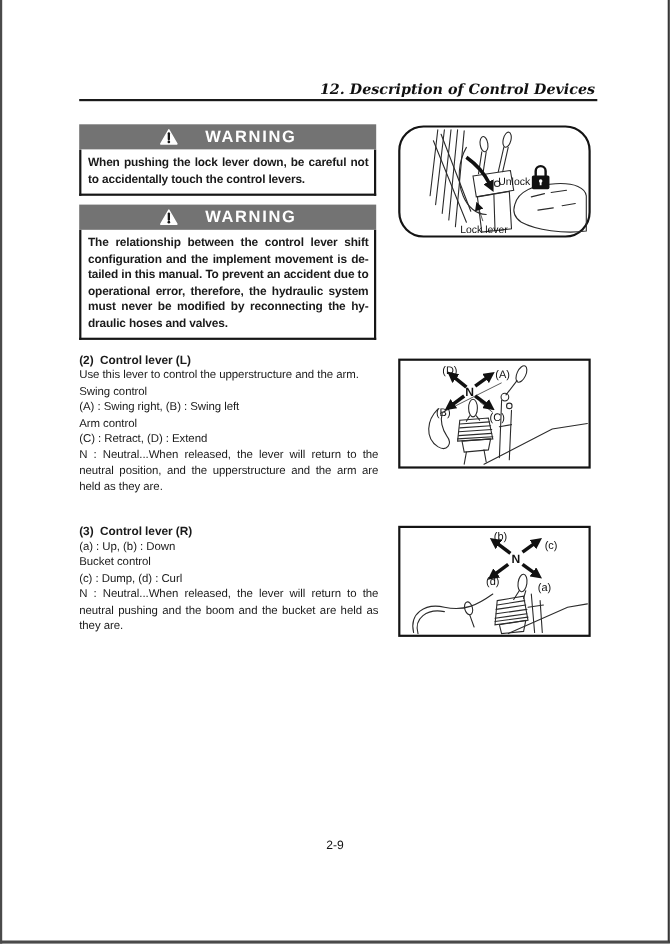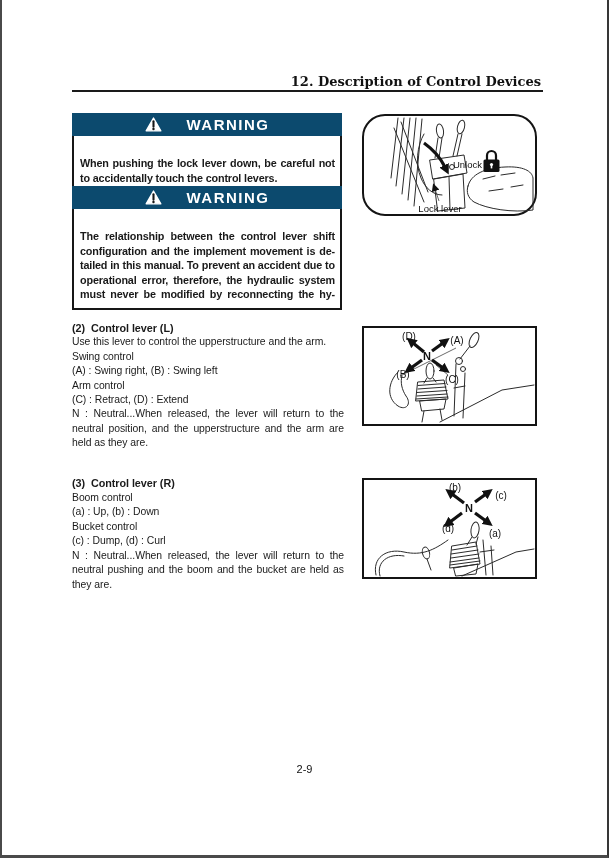--- a/index.html
+++ b/index.html
@@ -5,34 +5,34 @@
   html,body{margin:0;padding:0;background:#ffffff;}
   .page{
     position:relative;width:609px;height:858px;background:#fff;
     box-sizing:border-box;
     border-left:2px solid #4a4a4a;border-right:2px solid #363636;border-bottom:3px solid #4a4a4a;
     font-family:"Liberation Sans",sans-serif;color:#1a1a1a;overflow:hidden;
   }
   .running-head{
     position:absolute;top:74px;right:66px;
     font-family:"DejaVu Serif","Liberation Serif",serif;
-    font-weight:bold;font-size:13px;color:#111;
+    font-style:italic;font-weight:bold;font-size:13px;color:#111;
   }
   .header-rule{position:absolute;left:70px;top:90px;width:471px;height:2px;background:#1a1a1a;}
 
   .warnbox{position:absolute;left:70px;width:270px;box-sizing:border-box;}
   .warnbar{
-    background:#0c4a6e;color:#fff;height:23px;
+    background:#737373;color:#fff;height:23px;
     display:flex;align-items:center;justify-content:center;gap:25px;
   }
   .warn-title{font-size:15px;font-weight:bold;letter-spacing:1.5px;}
   .warn-tri{display:flex;align-items:center;}
   .warnbody{
     border:2px solid #161616;border-top:none;background:#fff;
-    padding:20px 5px 6px 6px;font-weight:bold;font-size:10.8px;
+    padding:5px 5px 6px 6px;font-weight:bold;font-size:10.8px;
     line-height:14.5px;letter-spacing:-0.15px;
   }
   .ln{white-space:pre;}
   .jl{white-space:normal;text-align:justify;text-align-last:justify;}
 
   .section{position:absolute;left:70px;width:272px;font-size:10.4px;line-height:14.4px;letter-spacing:-0.05px;}
   .sec-h{font-weight:bold;font-size:10.8px;white-space:pre;}
   #section3{line-height:14.5px;}
 
   .figbox{
@@ -87,38 +87,38 @@
         </svg>
       </span>
       <span class="warn-title">WARNING</span>
     </div>
     <div class="warnbody">
       <div class="ln jl">The relationship between the control lever shift</div>
       <div class="ln jl">configuration and the implement movement is de-</div>
       <div class="ln jl">tailed in this manual. To prevent an accident due to</div>
       <div class="ln jl">operational error, therefore, the hydraulic system</div>
       <div class="ln jl">must never be modified by reconnecting the hy-</div>
+      <div class="ln">draulic hoses and valves.</div>
     </div>
   </div>
 
   <div class="section" id="section2" style="top:321px">
     <div class="sec-h">(2)  Control lever (L)</div>
     <div class="ln">Use this lever to control the upperstructure and the arm.</div>
     <div class="ln">Swing control</div>
     <div class="ln">(A) : Swing right, (B) : Swing left</div>
     <div class="ln">Arm control</div>
     <div class="ln">(C) : Retract, (D) : Extend</div>
     <div class="ln jl">N : Neutral...When released, the lever will return to the</div>
     <div class="ln jl">neutral position, and the upperstructure and the arm are</div>
     <div class="ln">held as they are.</div>
   </div>
 
   <div class="section" id="section3" style="top:476px">
     <div class="sec-h">(3)  Control lever (R)</div>
-    <div class="ln">Boom control</div>
     <div class="ln">(a) : Up, (b) : Down</div>
     <div class="ln">Bucket control</div>
     <div class="ln">(c) : Dump, (d) : Curl</div>
     <div class="ln jl">N : Neutral...When released, the lever will return to the</div>
     <div class="ln jl">neutral pushing and the boom and the bucket are held as</div>
     <div class="ln">they are.</div>
   </div>
 
   <div class="figbox" id="fig1">
     <svg width="171" height="98" viewBox="0 0 171 98">

